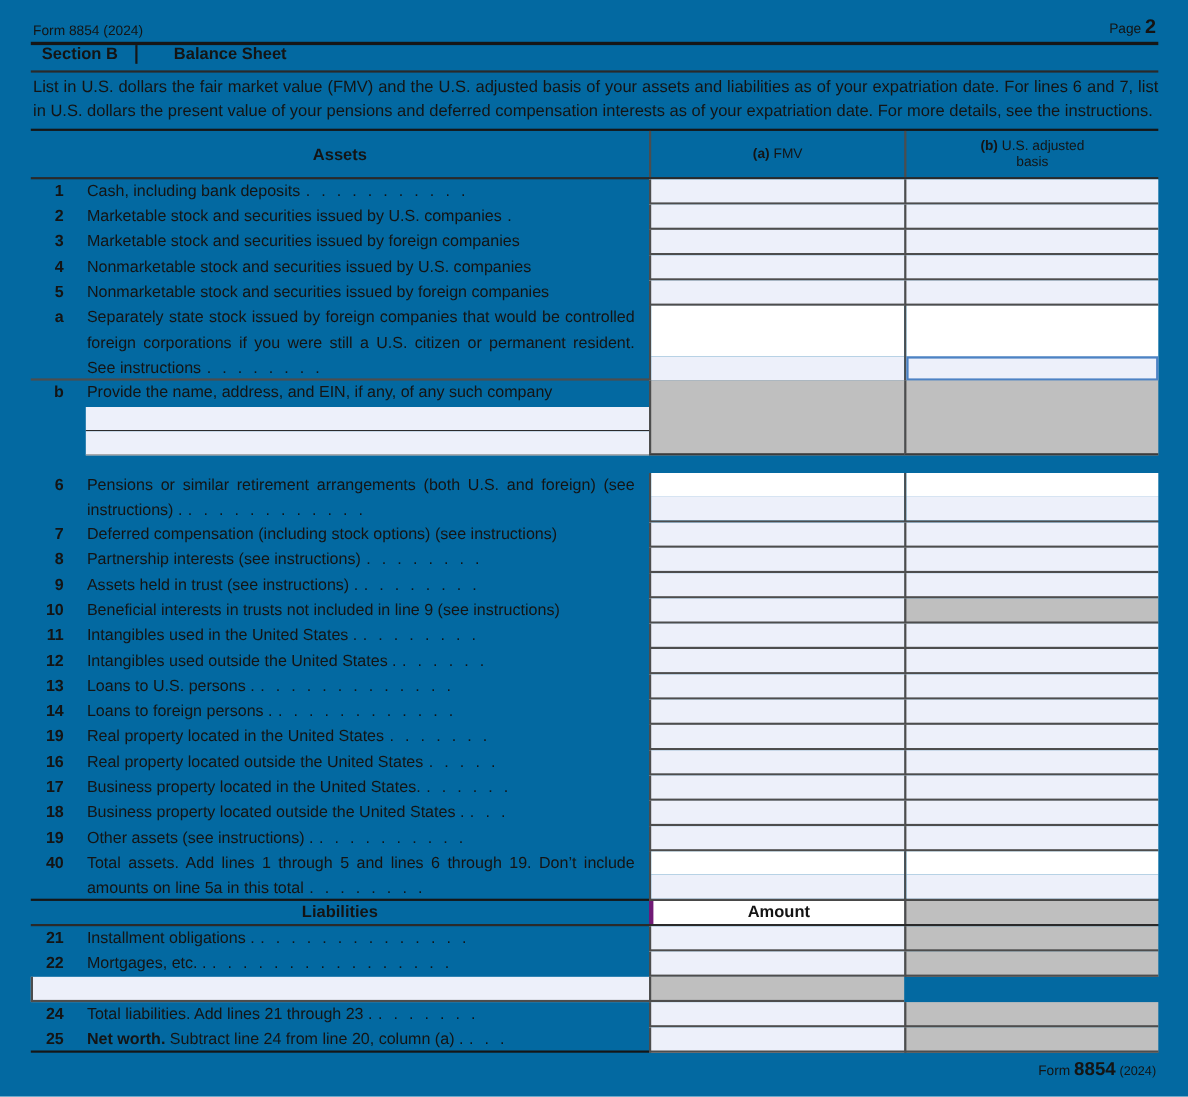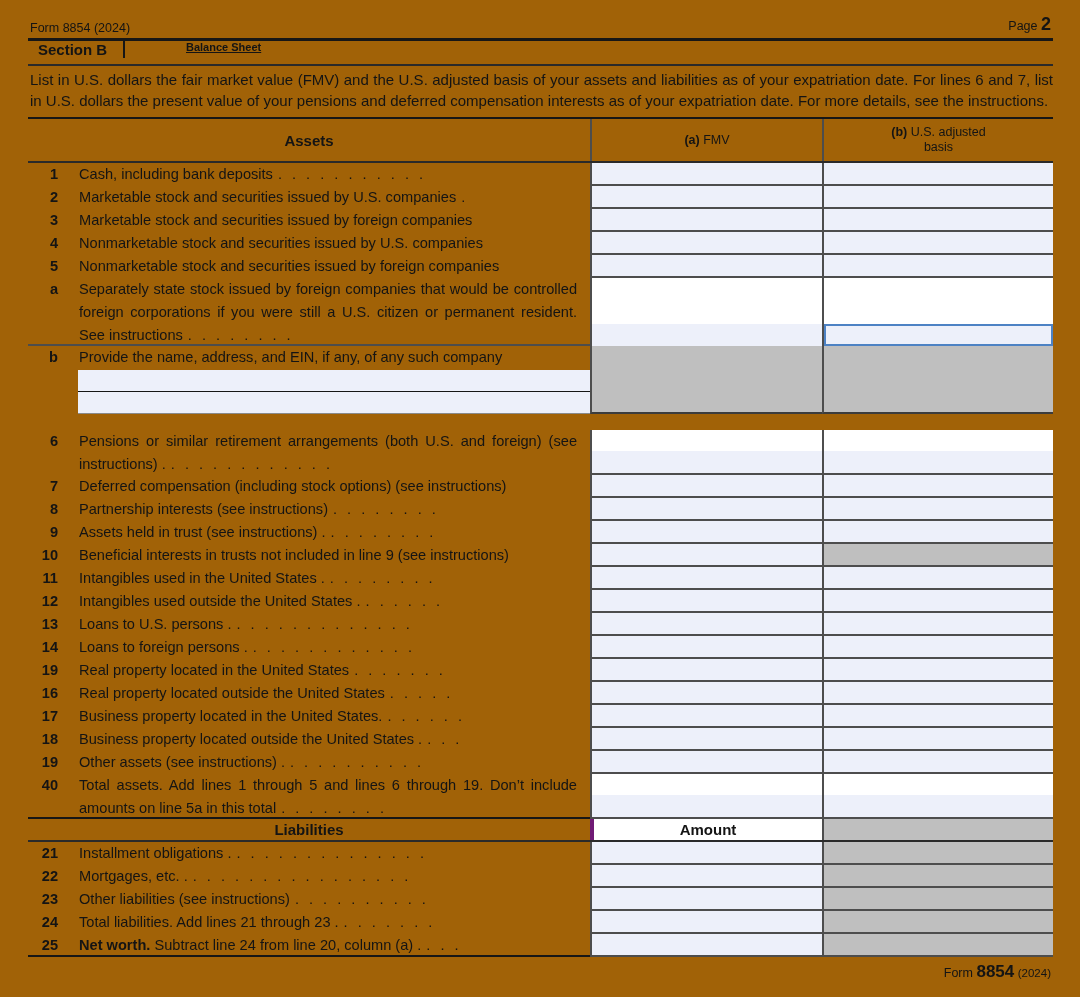--- a/index.html
+++ b/index.html
@@ -1,34 +1,34 @@
 <!DOCTYPE html>
 <html><head>
 <meta charset="utf-8">
 <style>
   * { box-sizing: border-box; margin: 0; padding: 0; }
   html,body { background:#fff; }
   .page {
-    width: 1080px; height: 997px; background: #a16207; overflow: hidden;
+    width: 1080px; height: 997px; background: #0369a1; overflow: hidden;
     font-family: "Liberation Sans", sans-serif; color: #141414; position: relative;
   }
   .content { margin: 0 27px 0 28px; width: 1025px; }
 
   
   .topbar { display:flex; justify-content:space-between; align-items:flex-end;
     padding: 14px 2px 3px 2px; border-bottom: 3px solid #161616; }
   .form-id { font-size: 12.5px; }
   .page-num { font-size: 12.5px; }
   .page-num b { font-size: 18px; font-weight: bold; }
 
   
   .section-band { display:flex; align-items:flex-start; border-bottom: 2px solid #2a2a2a; height: 25px; }
   .section-cell { width: 97px; border-right: 2px solid #161616; font-weight: bold; font-size: 15px;
     display:flex; align-items:center; padding-left: 10px; }
-  .section-title { font-weight: bold; font-size: 11px; display:flex; align-items:center; padding-left: 61px; text-decoration: underline; }
+  .section-title { font-weight: bold; font-size: 15px; display:flex; align-items:center; padding-left: 33px; }
 
   
   .instructions { font-size: 15px; line-height: 21px; text-align: justify; padding: 3px 0 6px 2px; }
 
   
   .bs-table { border-top: 2.5px solid #161616; }
   .grid { display: grid; grid-template-columns: 562px 232px 231px; }
   .thead { height: 44px; border-bottom: 2px solid #2a2a2a; }
   .th { display:flex; align-items:center; justify-content:center; text-align:center; }
   .th-assets { font-weight: bold; font-size: 15px; }
@@ -274,21 +274,20 @@
         <div class="cb cell-gray"></div>
       </div>
 
       <div class="grid row std">
         <div class="lbl"><span class="num">22</span><span class="txt"><span>Mortgages, etc. .</span><span class="leader">. . . . . . . . . . . . . . . .</span></span></div>
         <div class="ca"></div>
         <div class="cb cell-gray"></div>
       </div>
 
       <div class="grid row std">
-        <div class="lbl"><span class="num">23</span><span class="txt"><span>Other liabilities (see instructions)</span><span class="leader">. . . . . . . . . .</span></span></div>
         <div class="ca"></div>
         <div class="cb cell-gray"></div>
       </div>
 
       <div class="grid row std">
         <div class="lbl"><span class="num">24</span><span class="txt"><span>Total liabilities. Add lines 21 through 23 .</span><span class="leader">. . . . . . .</span></span></div>
         <div class="ca"></div>
         <div class="cb cell-gray"></div>
       </div>
 

